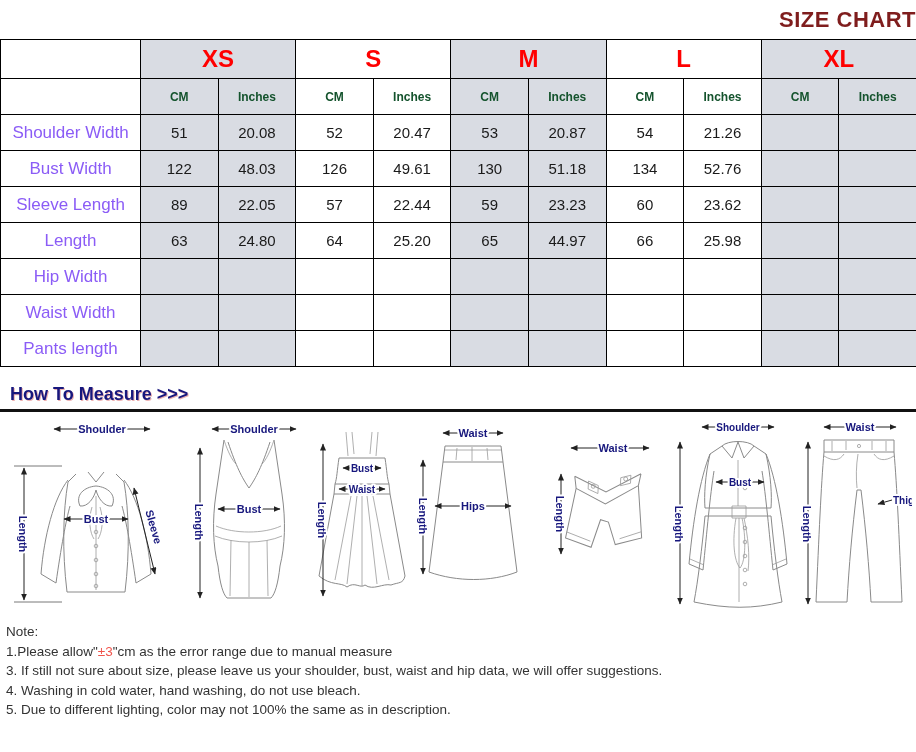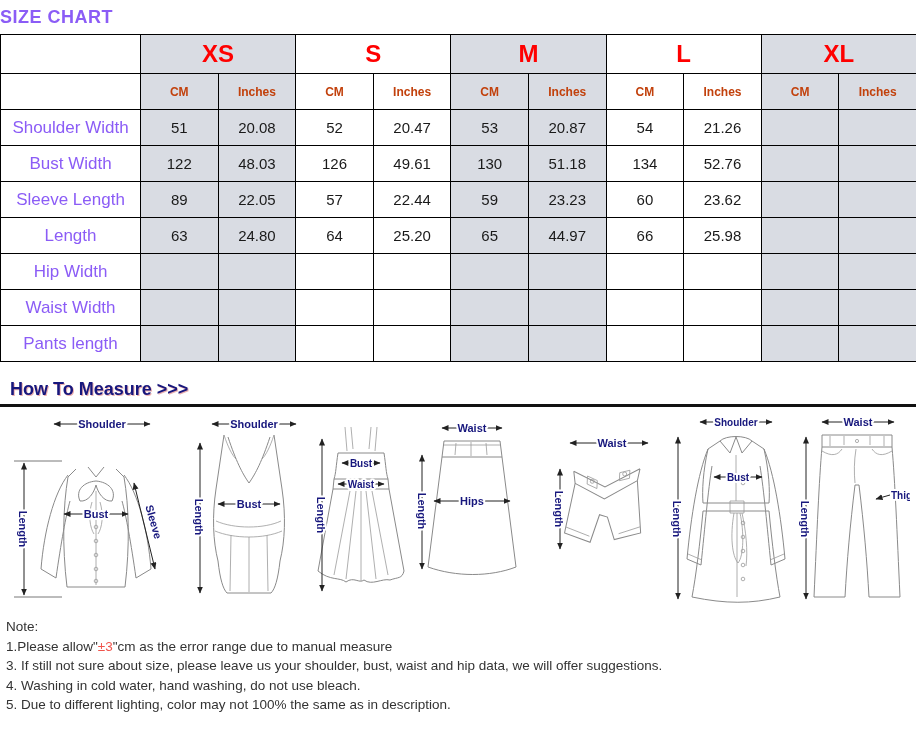--- a/index.html
+++ b/index.html
@@ -1,38 +1,38 @@
 <!DOCTYPE html>
 <html><head>
 <meta charset="utf-8">
 <style>
   * { margin:0; padding:0; box-sizing:border-box; }
   html,body { width:916px; background:#fff; font-family:"Liberation Sans", sans-serif; color:#1a1a1a; }
   .page { width:916px; height:752px; overflow:hidden; background:#fff; }
 
   
-  .chart-title { text-align:left; font-size:18px; font-weight:bold; color:#8b5cf6; padding:7px 0 6px 0; letter-spacing:.5px; }
+  .chart-title { text-align:right; font-size:22px; font-weight:bold; color:#7f1d1d; padding:7px 0 6px 0; letter-spacing:.5px; }
 
   
   table.size-table { width:916px; border-collapse:collapse; table-layout:fixed; }
   table.size-table th, table.size-table td { border:1px solid #000; text-align:center; vertical-align:middle; padding:0; }
   col.lbl { width:140px; }
   col.val { width:77.6px; }
   tr.size-row th { height:39px; font-size:24px; font-weight:bold; color:#ff0000; }
-  tr.unit-row th { height:36px; font-size:12px; font-weight:bold; color:#c2410c; }
+  tr.unit-row th { height:36px; font-size:12px; font-weight:bold; color:#14532d; }
   tbody tr { height:36px; }
   td.rowlabel { font-size:17px; color:#8b5cf6; background:#fff; }
   td.val { font-size:15px; color:#1a1a1a; }
   .shade { background:#d9dce3; }
 
   
   .measure-heading { margin:17px 0 4px 0; padding-left:10px; font-size:18px; font-weight:bold; color:#17177d;
                      text-shadow:1px 1px 0 rgba(200,30,30,.35); }
   .rule { width:916px; height:3px; background:#111; }
-  .figures { display:flex; justify-content:flex-start; align-items:flex-start; padding:4px 4px 0 4px; height:202px; }
+  .figures { display:flex; justify-content:space-between; align-items:flex-start; padding:4px 4px 0 4px; height:202px; }
   .figures svg { display:block; }
   .garment { stroke:#8a8a8a; stroke-width:1; fill:none; }
   .garment-thin { stroke:#9a9a9a; stroke-width:.8; fill:none; }
   .dim { stroke:#222; stroke-width:1; fill:none; }
   .dimlab { font-size:11px; font-weight:bold; fill:#17177d; paint-order:stroke; stroke:#fff; stroke-width:4px; stroke-linejoin:round; }
   .dimlab.sm { font-size:10px; }
 
   
   .notes { padding:8px 6px 0 6px; font-size:13.5px; color:#333; }
   .notes div { line-height:19.5px; }

